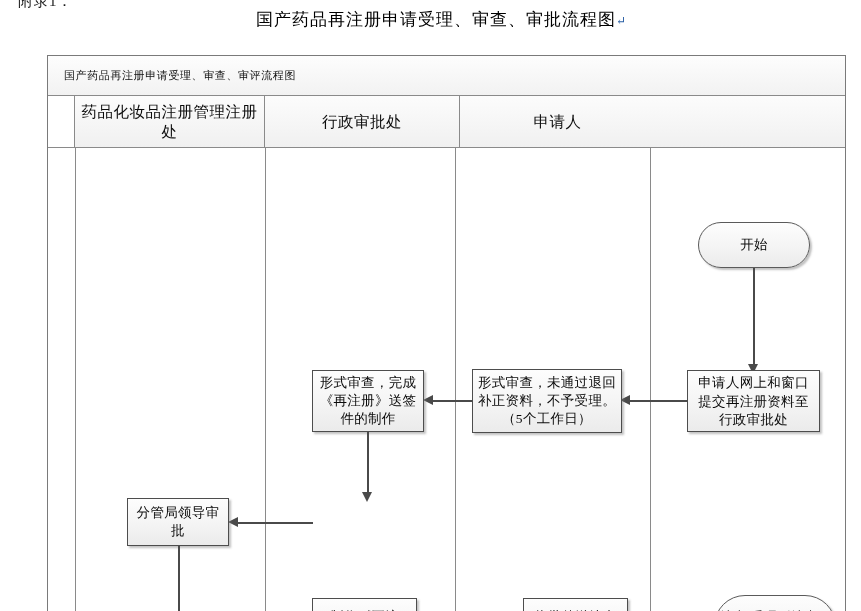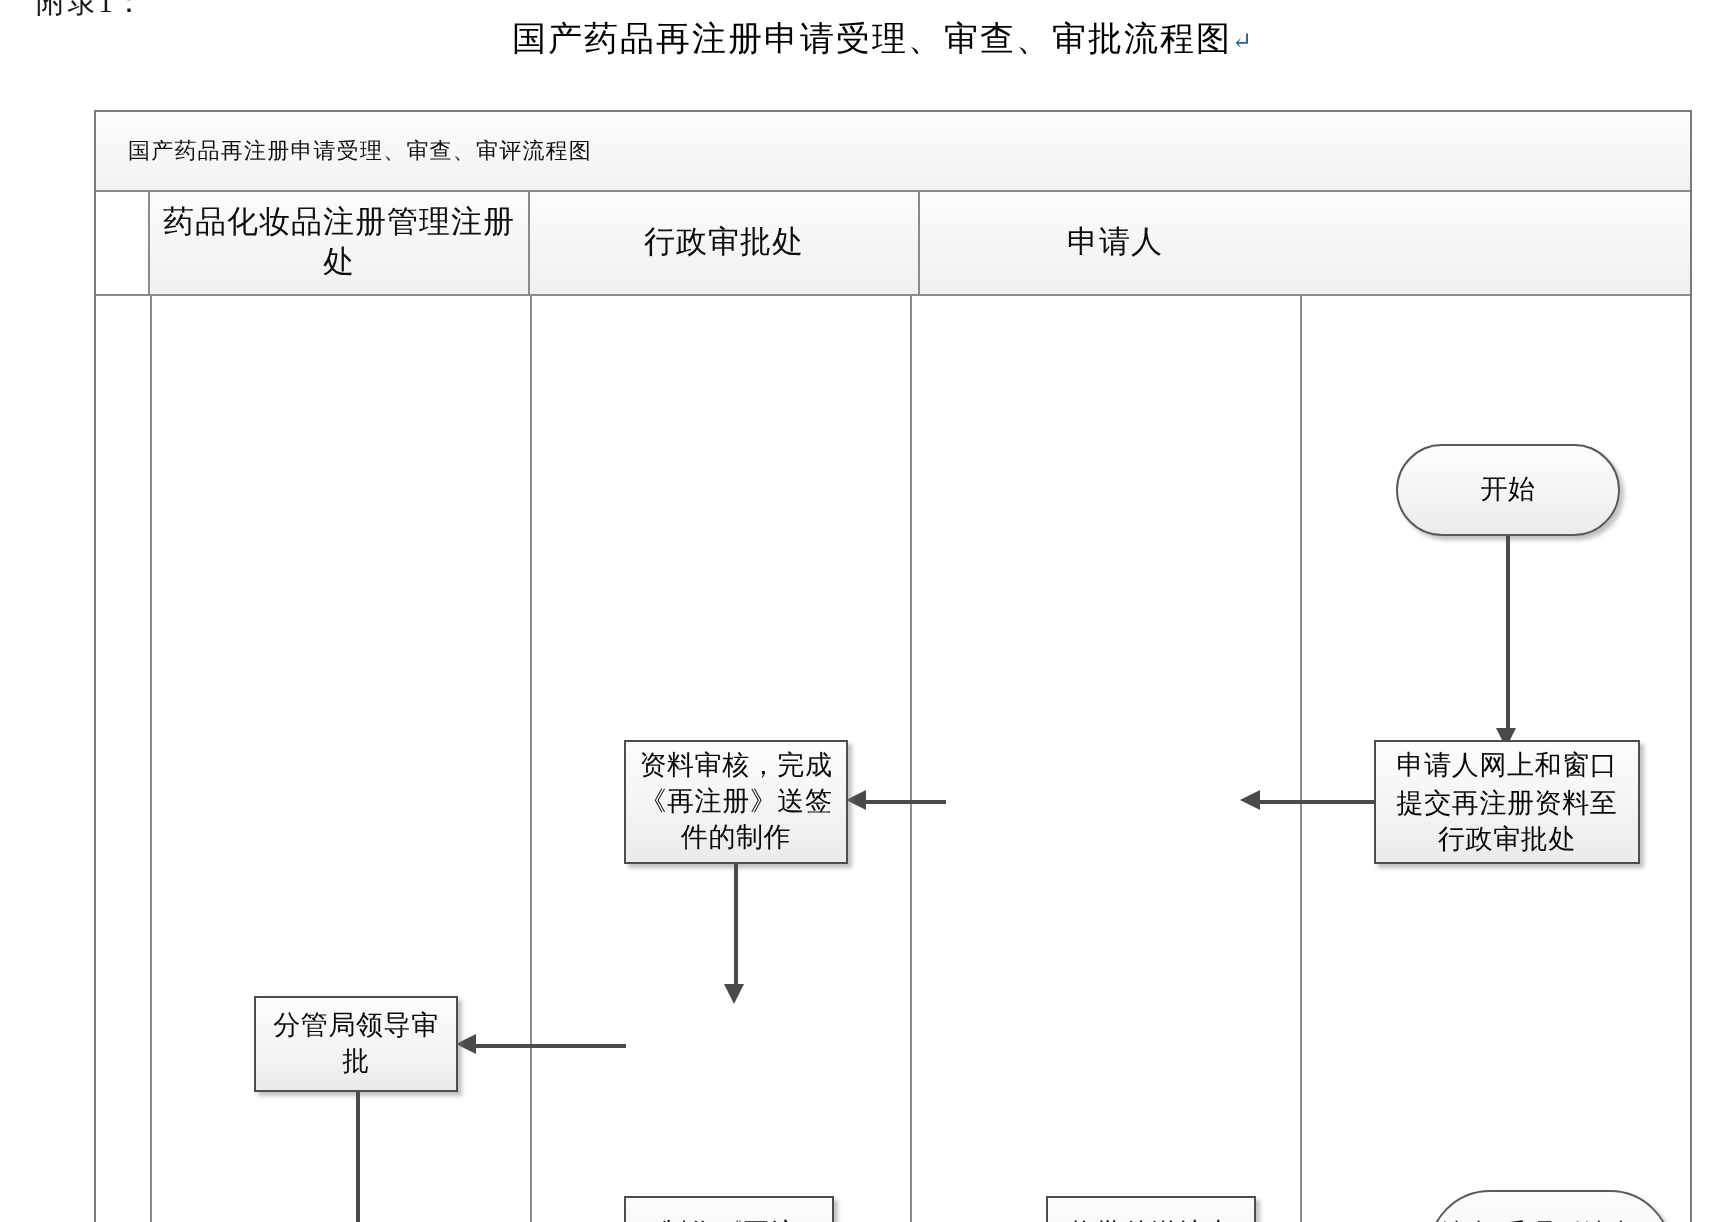--- a/index.html
+++ b/index.html
@@ -199,26 +199,29 @@
     <div class="conn v" style="left:705px; top:120px; height:98px;"></div>
     <div class="arrow down" style="left:700px; top:216px;"></div>
 
     <div class="node" style="left:639px; top:222px; width:133px; height:62px;align-items:flex-end;">
       <span class="txt">申请人网上和窗口提交再注册资料至行政审批处</span>
     </div>
 
     <div class="conn h" style="left:580px; top:252px; width:60px;"></div>
     <div class="arrow left" style="left:572px; top:247px;"></div>
 
+    <div class="node" style="left:424px; top:221px; width:150px; height:64px;">
+      <span class="txt">形式审查，未通过退回补正资料，不予受理。（5个工作日）</span>
+    </div>
 
     <div class="conn h" style="left:383px; top:252px; width:42px;"></div>
     <div class="arrow left" style="left:375px; top:247px;"></div>
 
     <div class="node" style="left:264px; top:222px; width:112px; height:62px;">
-      <span class="txt">资料审核，完成《再注册》送签件的制作</span>
+      <span class="txt">形式审查，完成《再注册》送签件的制作</span>
     </div>
 
     <div class="conn v" style="left:319px; top:284px; height:62px;"></div>
     <div class="arrow down" style="left:314px; top:344px;"></div>
 
 
     <div class="conn h" style="left:188px; top:374px; width:77px;"></div>
     <div class="arrow left" style="left:180px; top:369px;"></div>
 
     <div class="node" style="left:79px; top:350px; width:102px; height:48px;">

